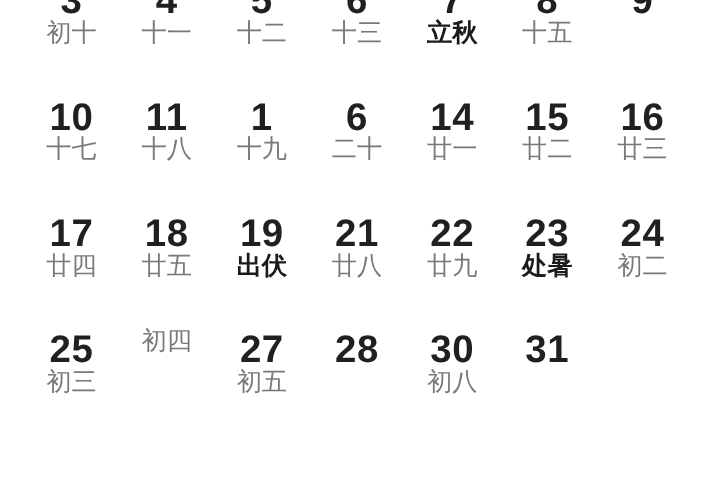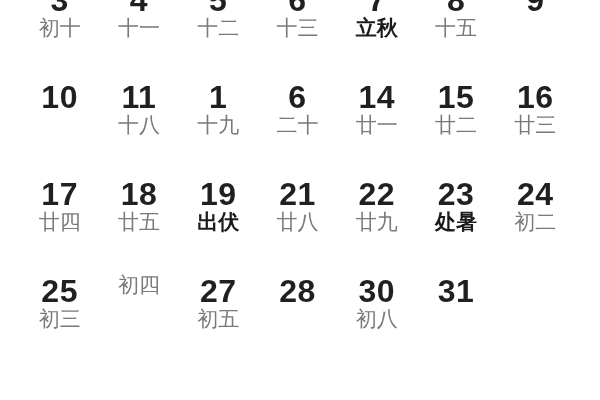--- a/index.html
+++ b/index.html
@@ -64,20 +64,21 @@
     </div>
     <div class="cell">
       <div class="num">8</div>
       <div class="lunar">十五</div>
     </div>
     <div class="cell">
       <div class="num">9</div>
     </div>
     <div class="cell">
       <div class="num">10</div>
+      <div class="lunar">十七</div>
     </div>
     <div class="cell">
       <div class="num">11</div>
       <div class="lunar">十八</div>
     </div>
     <div class="cell">
       <div class="num">1</div>
       <div class="lunar">十九</div>
     </div>
     <div class="cell">

